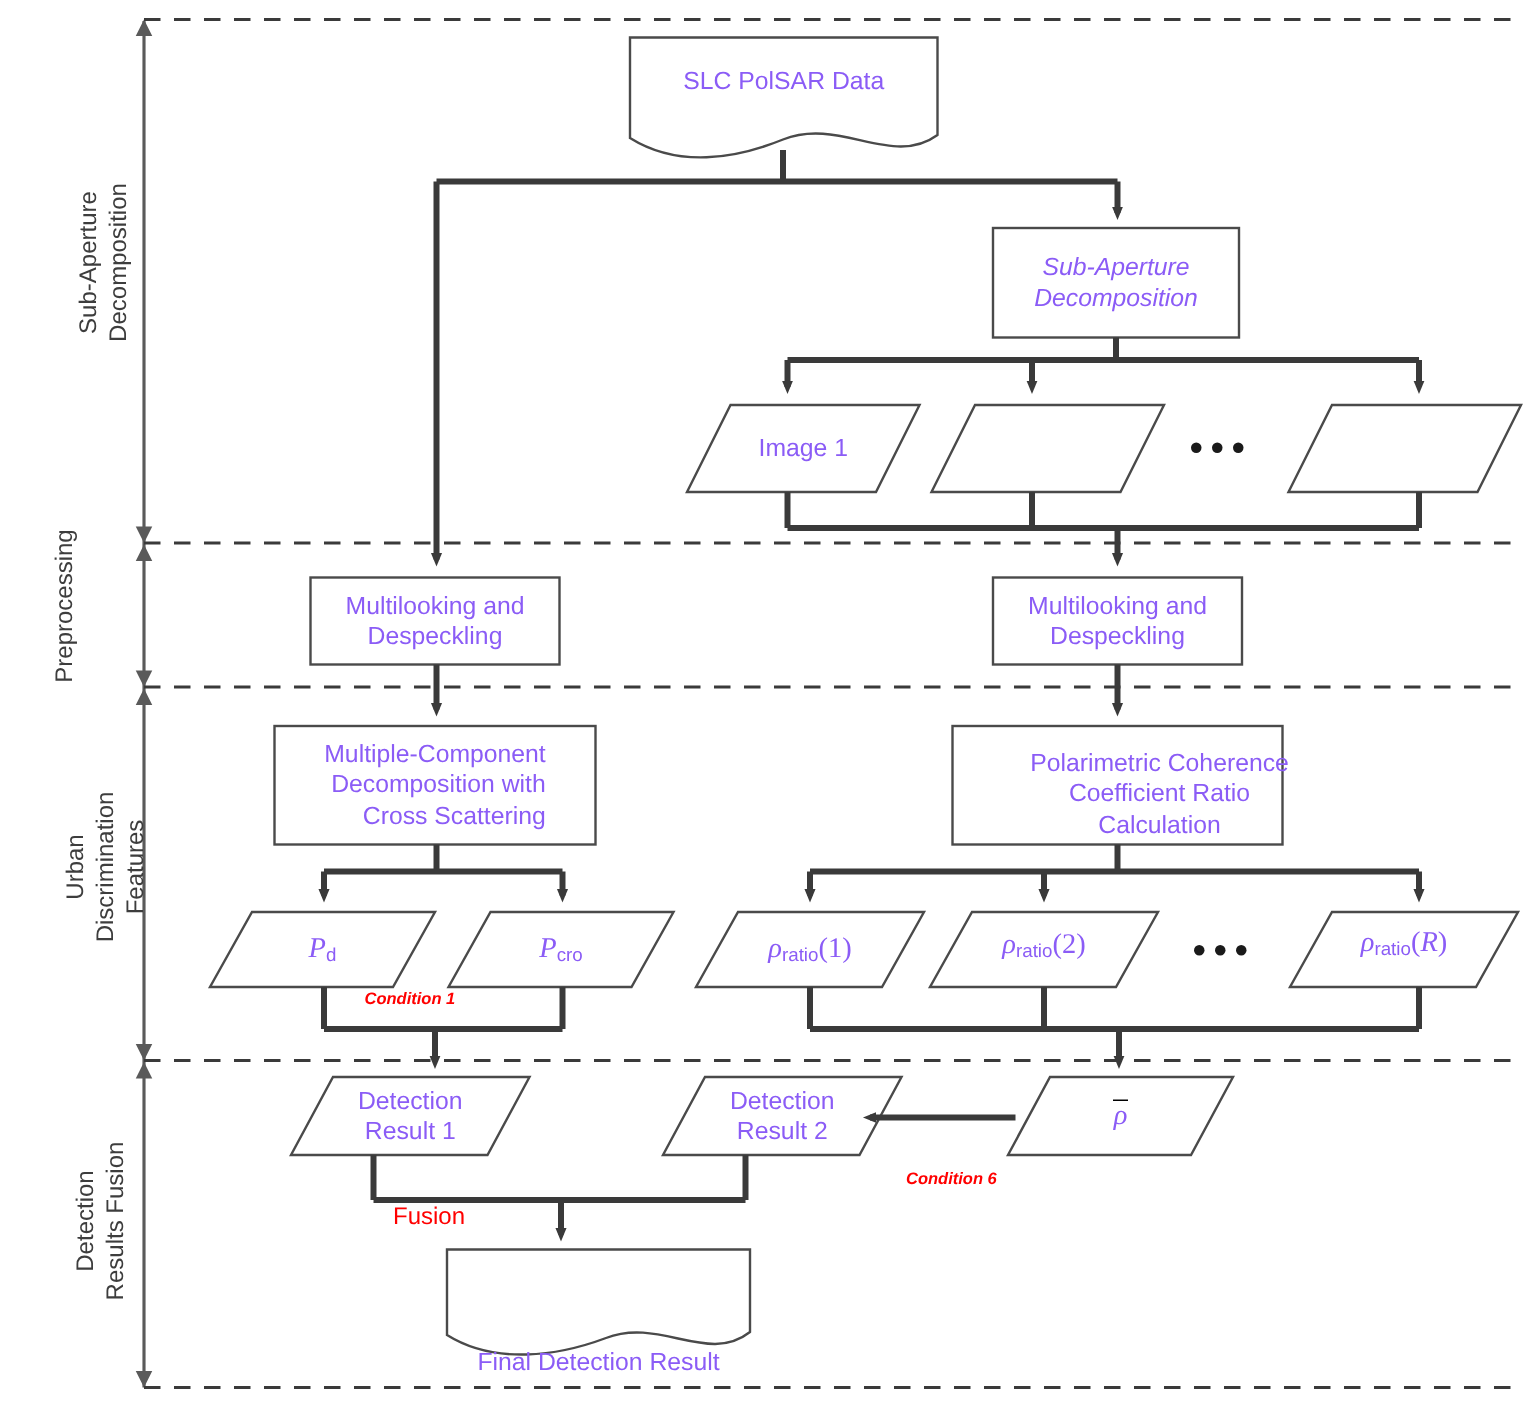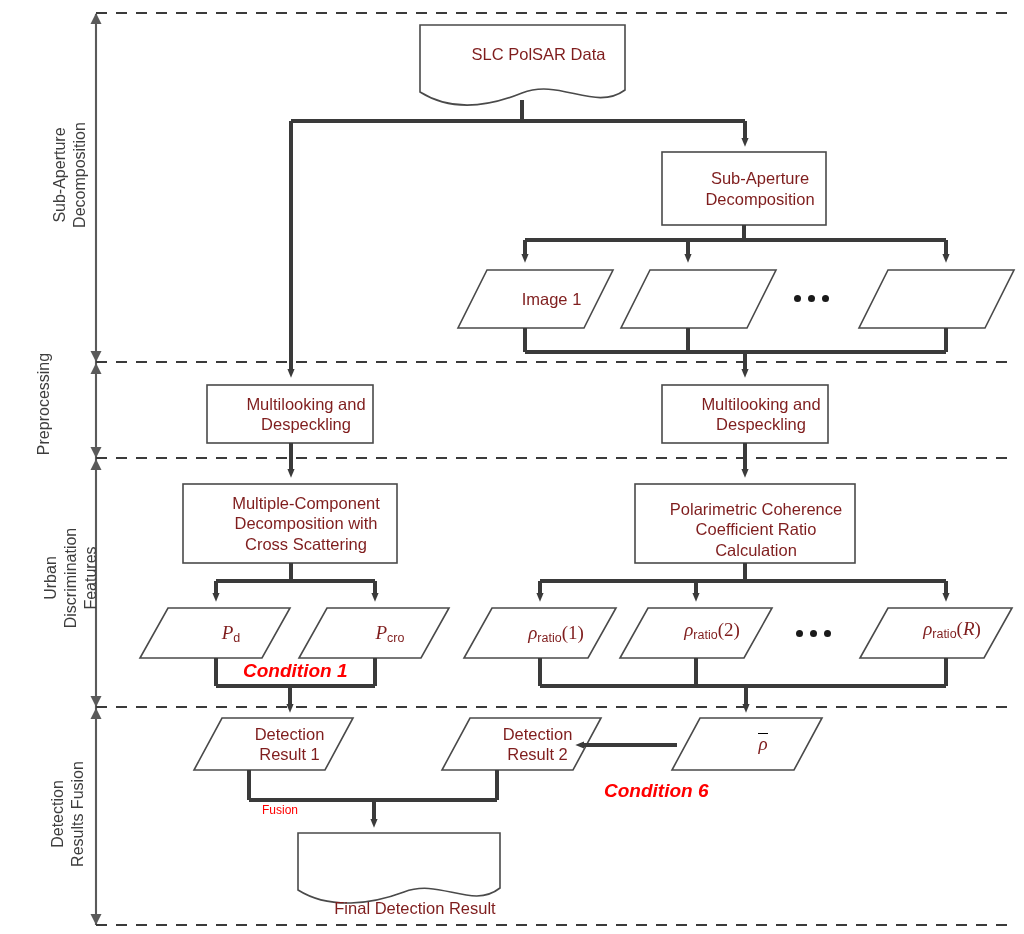--- a/index.html
+++ b/index.html
@@ -21,27 +21,26 @@
     top: 0;
     width: 1024px;
     height: 934px;
   }
   .node-label {
     position: absolute;
     display: flex;
     align-items: center;
     justify-content: center;
     text-align: center;
-    color: #7f1d1d;
+    color: #8b5cf6;
     font-family: "Liberation Sans", sans-serif;
     font-size: 16.5px;
     line-height: 1.22;
     pointer-events: none;
     white-space: pre-line;
-    padding-left: 16px;
   }
   .stage-label {
     position: absolute;
     color: #3d3d3d;
     font-family: "Liberation Sans", sans-serif;
     font-size: 16px;
     line-height: 1.24;
     text-align: center;
     white-space: pre-line;
     transform-origin: center center;
@@ -50,28 +49,28 @@
     justify-content: center;
   }
   .rot {
     transform: rotate(-90deg);
   }
   .annot {
     position: absolute;
     color: #ff0000;
     font-style: italic;
     font-weight: bold;
-    font-size: 19px;
+    font-size: 11px;
     font-family: "Liberation Sans", sans-serif;
     white-space: nowrap;
   }
   .annot.plain {
     font-style: normal;
     font-weight: normal;
-    font-size: 12px;
+    font-size: 16px;
   }
   .math {
     font-family: "Liberation Serif", serif;
     font-style: italic;
     font-size: 19px;
   }
   .math .sub {
     font-size: 12.5px;
     font-style: normal;
     vertical-align: -0.22em;
@@ -229,40 +228,40 @@
 Decomposition</div>
   <div class="stage-label rot" style="left:-36px; top:391px; width:160px; height:26px;">Preprocessing</div>
   <div class="stage-label rot" style="left:-29px; top:548px; width:200px; height:60px;">Urban
 Discrimination
 Features</div>
   <div class="stage-label rot" style="left:-22px; top:793px; width:180px; height:42px;">Detection
 Results Fusion</div>
 
   <div class="node-label" style="left:420px; top:30px; width:205px; height:48px;">SLC PolSAR Data</div>
 
-  <div class="node-label" style="left:662px; top:152px; width:164px; height:73px;">Sub-Aperture
+  <div class="node-label" style="left:662px; top:152px; width:164px; height:73px;font-style:italic;">Sub-Aperture
 Decomposition</div>
 
   <div class="node-label" style="left:458px; top:270px; width:155px; height:58px;">Image 1</div>
 
   <div class="ellipsis-dots" style="left:794px; top:295px;">
     <i></i>
       <i></i>
       <i></i>
   </div>
 
   <div class="node-label" style="left:207px; top:385px; width:166px; height:58px;">Multilooking and
 Despeckling</div>
   <div class="node-label" style="left:662px; top:385px; width:166px; height:58px;">Multilooking and
 Despeckling</div>
 
-  <div class="node-label" style="left:183px; top:484px; width:214px; height:79px;">Multiple-Component
+  <div class="node-label" style="left:183px; top:484px; width:214px; height:79px;text-align:right;">Multiple-Component
 Decomposition with
 Cross Scattering</div>
-  <div class="node-label" style="left:630px; top:484px; width:220px; height:91px;">Polarimetric Coherence
+  <div class="node-label" style="left:663px; top:484px; width:220px; height:91px;">Polarimetric Coherence
 Coefficient Ratio
 Calculation</div>
 
   <div class="node-label" style="left:140px; top:608px; width:150px; height:50px;"><span class="math">P<span class="sub">d</span></span></div>
   <div class="node-label" style="left:299px; top:608px; width:150px; height:50px;align-items:center;"><span class="math">P<span class="sub">cro</span></span></div>
 
   <div class="node-label" style="left:464px; top:608px; width:152px; height:50px;"><span class="math">ρ<span class="sub">ratio</span><span class="up">(1)</span></span></div>
   <div class="node-label" style="left:620px; top:608px; width:152px; height:44px;"><span class="math">ρ<span class="sub">ratio</span><span class="up">(2)</span></span></div>
   <div class="node-label" style="left:860px; top:608px; width:152px; height:42px;"><span class="math">ρ<span class="sub">ratio</span><span class="up">(</span><span class="ital">R</span><span class="up">)</span></span></div>
 

